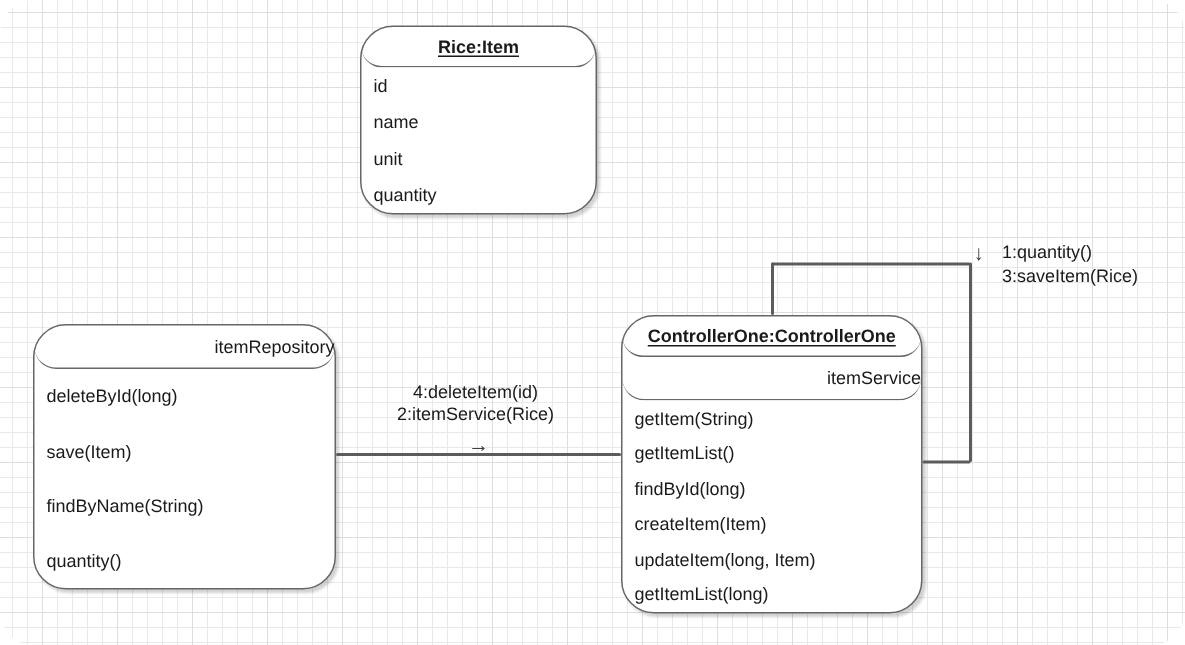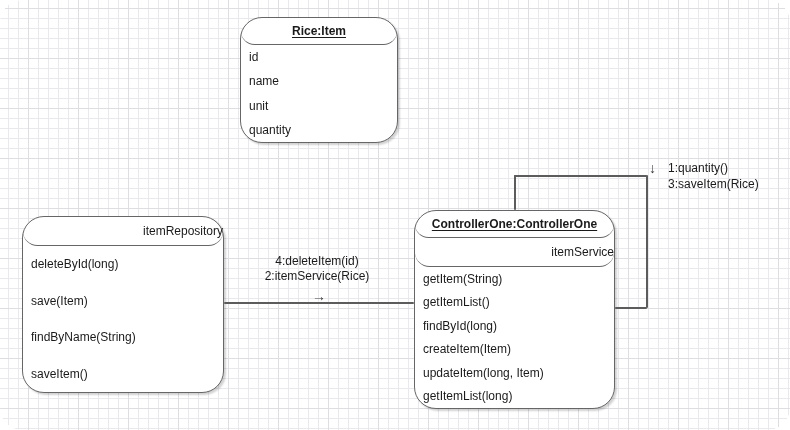--- a/index.html
+++ b/index.html
@@ -108,21 +108,21 @@
   </div>
 
   <div class="uml-box" id="box-service">
     <div class="uml-section attrs">
       <div class="uml-row">itemRepository</div>
     </div>
     <div class="uml-section">
       <div class="uml-row">deleteById(long)</div>
       <div class="uml-row">save(Item)</div>
       <div class="uml-row">findByName(String)</div>
-      <div class="uml-row">saveItem()</div>
+      <div class="uml-row">quantity()</div>
     </div>
   </div>
 
   <div class="uml-box" id="box-controller">
     <div class="uml-title">ControllerOne:ControllerOne</div>
     <div class="uml-section attrs">
       <div class="uml-row">itemService</div>
     </div>
     <div class="uml-section">
       <div class="uml-row">getItem(String)</div>

